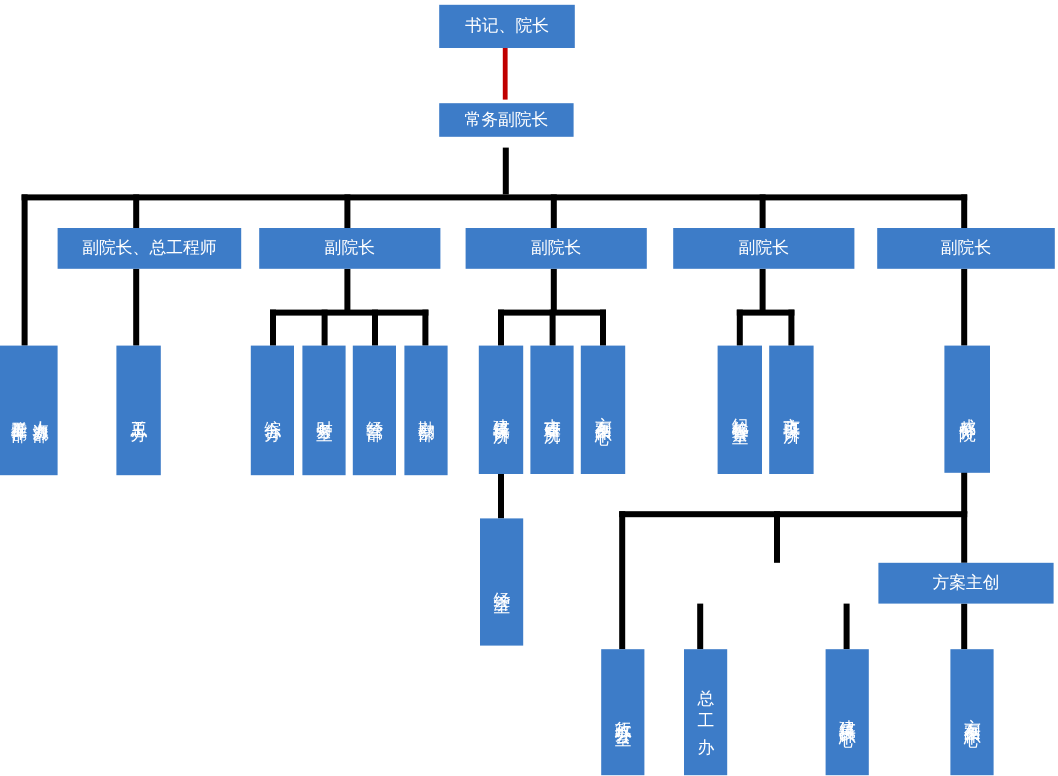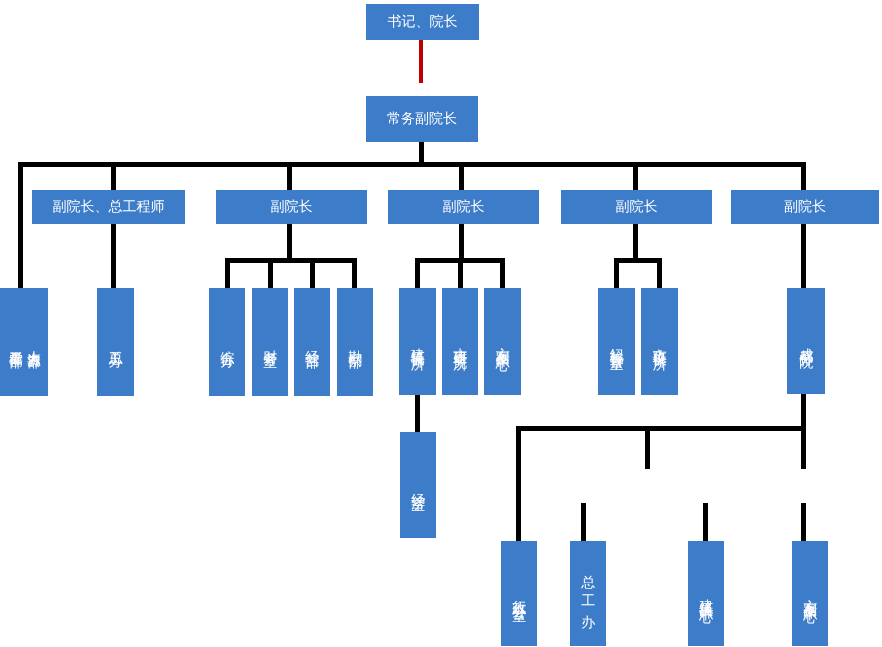--- a/index.html
+++ b/index.html
@@ -90,23 +90,23 @@
   <div class="hline" style="left:516px;top:426px;width:290px;height:5px;"></div>
   <div class="vline" style="left:516px;top:426px;width:5px;height:115px;"></div>
   <div class="vline" style="left:645px;top:426px;width:5px;height:43px;"></div>
   <div class="vline" style="left:801px;top:426px;width:5px;height:43px;"></div>
 
   <div class="vline" style="left:581px;top:503px;width:5px;height:38px;"></div>
   <div class="vline" style="left:703px;top:503px;width:5px;height:38px;"></div>
   <div class="vline" style="left:801px;top:503px;width:5px;height:38px;"></div>
 
   <div class="node" style="left:366px;top:4px;width:113px;height:36px;">书记、院长</div>
-  <div class="node" style="left:366px;top:96px;width:112px;height:46px;">常务副院长</div>
+  <div class="node" style="left:366px;top:86px;width:112px;height:28px;">常务副院长</div>
 
-  <div class="node" style="left:32px;top:190px;width:153px;height:34px;">副院长、总工程师</div>
+  <div class="node" style="left:48px;top:190px;width:153px;height:34px;">副院长、总工程师</div>
   <div class="node" style="left:216px;top:190px;width:151px;height:34px;">副院长</div>
   <div class="node" style="left:388px;top:190px;width:151px;height:34px;">副院长</div>
   <div class="node" style="left:561px;top:190px;width:151px;height:34px;">副院长</div>
   <div class="node" style="left:731px;top:190px;width:148px;height:34px;">副院长</div>
 
   <div class="node dualcol" style="left:0px;top:288px;width:48px;height:108px;">
     <span class="col">党群工作部</span>
     <span class="col">人力资源部</span>
   </div>
   <div class="node vnode" style="left:97px;top:288px;width:37px;height:108px;">总工办</div>
@@ -116,19 +116,20 @@
   <div class="node vnode" style="left:337px;top:288px;width:36px;height:108px;">勘察部</div>
   <div class="node vnode" style="left:399px;top:288px;width:37px;height:107px;">建筑设计所</div>
   <div class="node vnode" style="left:442px;top:288px;width:36px;height:107px;">古建研究所</div>
   <div class="node vnode" style="left:484px;top:288px;width:37px;height:107px;">方案创作中心</div>
   <div class="node vnode" style="left:598px;top:288px;width:37px;height:107px;">纪检督察室</div>
   <div class="node vnode" style="left:641px;top:288px;width:37px;height:107px;">市政设计所</div>
   <div class="node vnode" style="left:787px;top:288px;width:38px;height:106px;">成都分院</div>
 
   <div class="node vnode" style="left:400px;top:432px;width:36px;height:106px;">经济室</div>
 
+  <div class="node" style="left:732px;top:469px;width:146px;height:34px;">方案主创</div>
 
   <div class="node vnode" style="left:501px;top:541px;width:36px;height:105px;">行政办公室</div>
   <div class="node vnode spaced" style="left:570px;top:541px;width:36px;height:105px;">总工办</div>
   <div class="node vnode" style="left:688px;top:541px;width:36px;height:105px;">建筑设计中心</div>
   <div class="node vnode" style="left:792px;top:541px;width:36px;height:105px;">方案创作中心</div>
 
 </div>
 
 </body></html>

